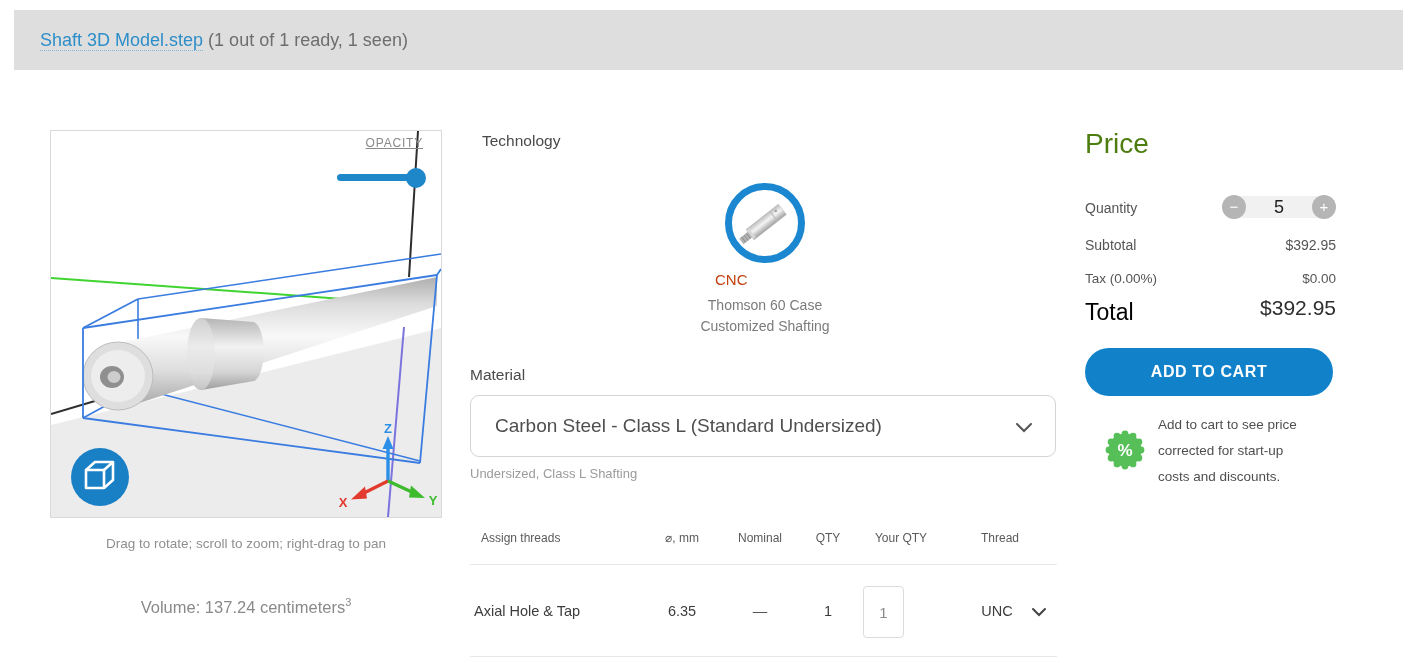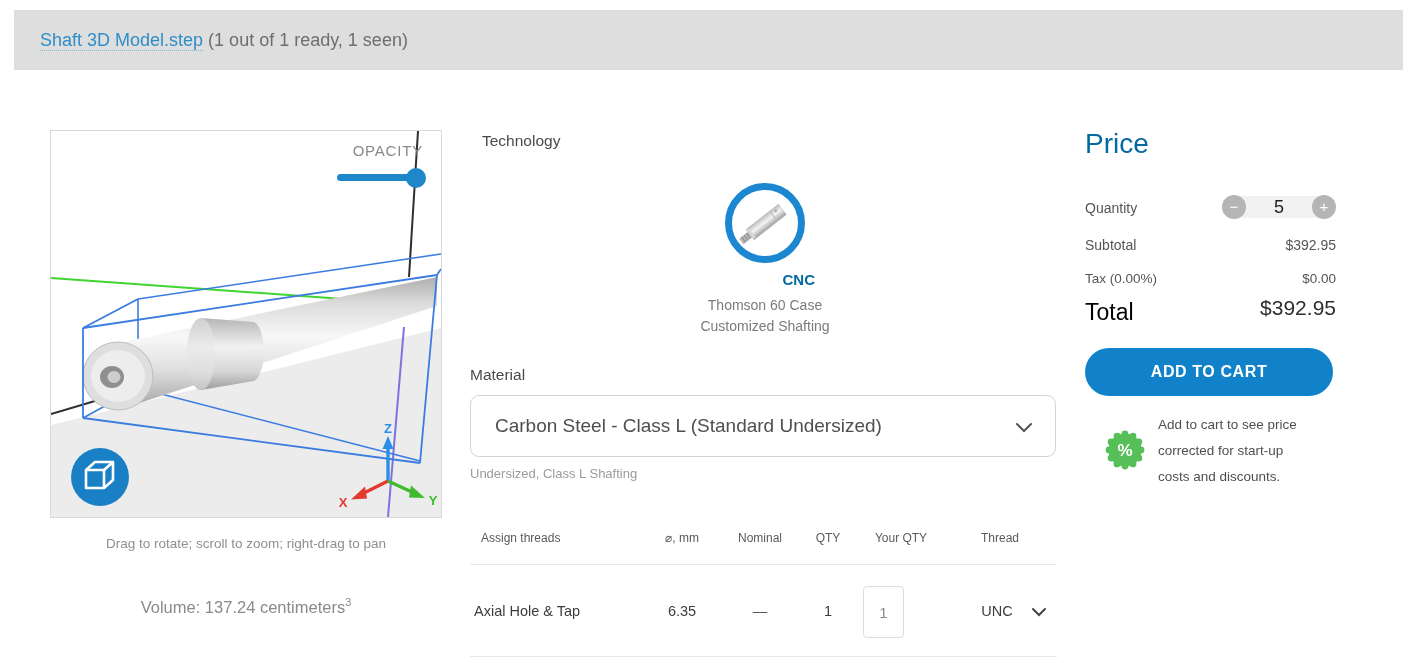--- a/index.html
+++ b/index.html
@@ -8,37 +8,37 @@
   .abs { position:absolute; }
 
   
   .banner { left:14px; top:10px; width:1389px; height:60px; background:#dedede;
             line-height:60px; padding-left:26px; font-size:18px; color:#6e6e6e; white-space:nowrap; }
   .banner a { color:#2e8ec9; text-decoration:none; border-bottom:1px dotted #7fb6da; cursor:pointer; }
 
   
   .viewer { left:50px; top:130px; width:392px; height:388px; border:1px solid #d9d9d9; background:#fff; }
   .scene { position:absolute; left:0; top:0; }
-  .opacity-label { right:18px; top:11px; font-size:15px; letter-spacing:.8px; color:#8a8a8a; }
+  .opacity-label { right:18px; top:5px; font-size:12px; letter-spacing:.8px; color:#8a8a8a;text-decoration:underline; }
   .slider-track { left:286px; top:43px; width:82px; height:7px; background:#1e87ca; border-radius:4px; }
   .slider-handle { left:355px; top:37px; width:20px; height:20px; border-radius:50%; background:#1e87ca; }
   .cube-btn { left:20px; top:317px; width:58px; height:58px; border-radius:50%;
               background:#1a80c6; border:none; cursor:pointer; }
   .gizmo { left:283px; top:293px; }
 
   .viewer-hint { left:40px; top:536px; width:412px; text-align:center; font-size:13.5px; color:#8f8f8f; }
   .size-block { left:26px; top:589px; width:440px; text-align:center; font-size:16.5px; color:#8a8a8a; line-height:27px; }
   .size-block sup { font-size:11px; }
 
   
   .section-label { font-size:15.5px; color:#4a4a4a; }
   .tech-label  { left:482px; top:132px; }
   .tech-icon { left:725px; top:183px; width:80px; height:80px; border:7px solid #1b87d1;
                border-radius:50%; background:#fff; overflow:hidden; cursor:pointer; }
-  .tech-name { left:715px; top:271px; width:100px; text-align:right; font-size:15px; font-weight:bold; color:#0369a1; }
+  .tech-name { left:715px; top:271px; width:100px; text-align:left; font-size:15px; font-weight:normal; color:#c2410c; }
   .tech-sub  { left:665px; width:200px; text-align:center; font-size:14px; color:#7b7b7b; }
   .sub1 { top:297px; } .sub2 { top:318px; }
 
   .material-label { left:470px; top:366px; }
   .material-select { left:470px; top:395px; width:586px; height:62px; border:1px solid #d4d4d4;
                      border-radius:9px; background:#fff; cursor:pointer; }
   .material-select .sel-text { position:absolute; left:24px; top:0; line-height:60px; font-size:19px; color:#4f4f4f; white-space:nowrap; }
   .material-select .chev { position:absolute; right:22px; top:26px; }
   .material-hint { left:470px; top:466px; font-size:13px; color:#9b9b9b; }
 
@@ -46,21 +46,21 @@
   .th { top:531px; font-size:12px; color:#5a5a5a; white-space:nowrap; }
   .ctr { transform:translateX(-50%); }
   .divider { left:470px; width:587px; height:1px; background:#e8e8e8; }
   .td { top:603px; font-size:14.5px; color:#3c3c3c; white-space:nowrap; }
   .qty-input { left:863px; top:586px; width:41px; height:52px; border:1px solid #dcdcdc;
                border-radius:4px; text-align:center; font-size:15px; color:#8a8a8a;
                font-family:"Liberation Sans", sans-serif; background:#fff; }
   .row-chev { left:1031px; top:607px; cursor:pointer; }
 
   
-  .price-title { left:1085px; top:128px; font-size:28px; color:#0369a1; }
+  .price-title { left:1085px; top:128px; font-size:28px; color:#4d7c0f; }
   .p-label { left:1085px; font-size:14px; color:#555; }
   .p-value { left:1085px; width:251px; text-align:right; font-size:14px; color:#555; }
   .stepper { left:1222px; top:194px; width:114px; height:26px; }
   .stepper .pill { position:absolute; left:6px; right:6px; top:2px; height:22px; background:#f1f1f1; border-radius:11px; }
   .step-btn { position:absolute; top:1px; width:24px; height:24px; border-radius:50%; background:#b5b5b5;
               border:none; color:#fff; font-size:15px; line-height:22px; text-align:center; cursor:pointer;
               font-family:"Liberation Sans", sans-serif; padding:0; }
   .step-minus { left:0; } .step-plus { right:0; }
   .step-value { position:absolute; left:0; width:100%; text-align:center; line-height:26px; font-size:18px; color:#1f1f1f; }
   .total-label { left:1085px; top:299px; font-size:23px; color:#000000; }

